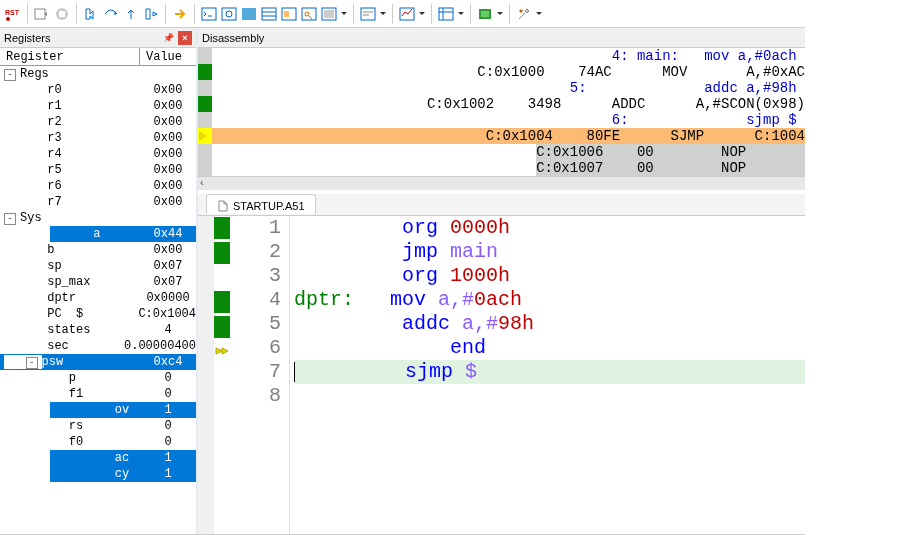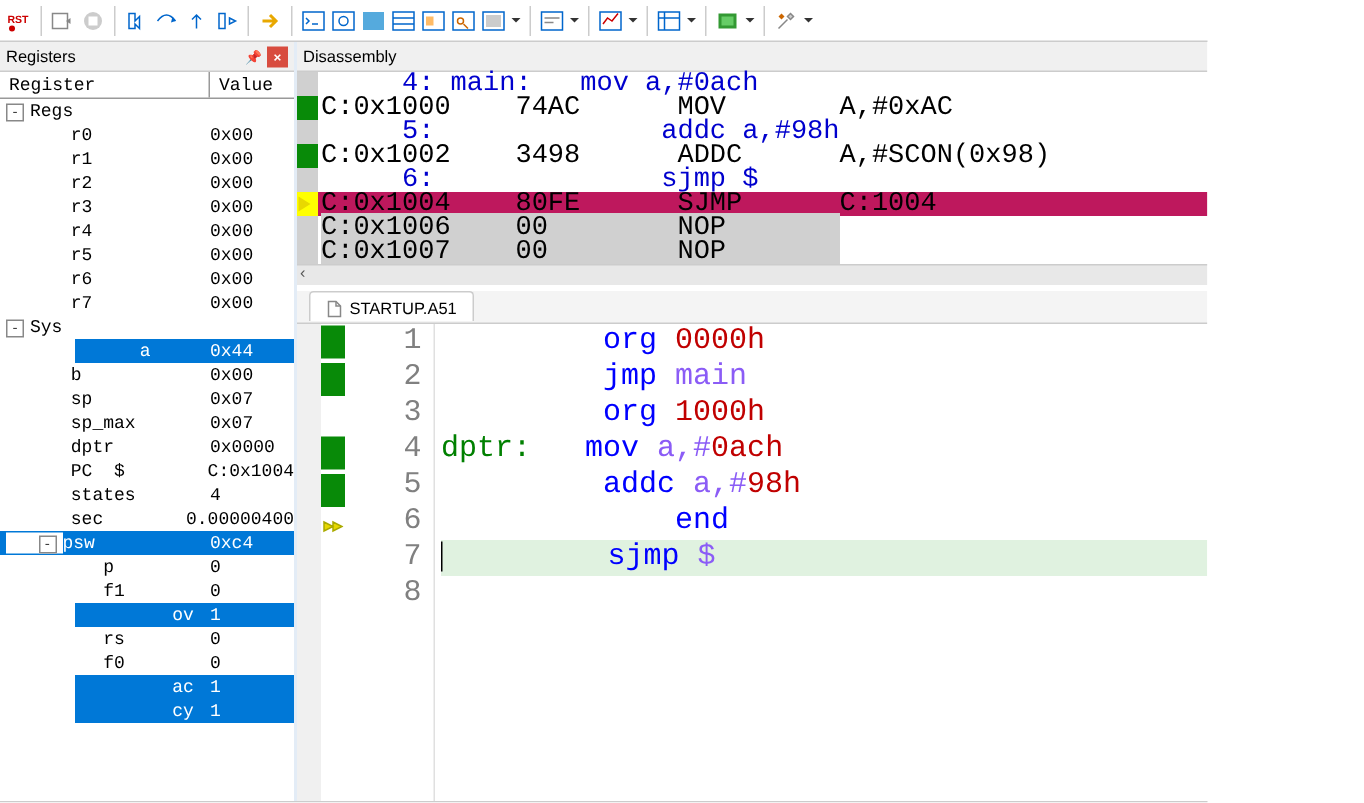--- a/index.html
+++ b/index.html
@@ -17,34 +17,34 @@
 .hdr-ctrls { display:flex; gap:2px; }
 .hdr-ico { width:14px; height:14px; display:flex; align-items:center; justify-content:center; font-size:9px; cursor:pointer; }
 .close-ico { background:#d84c3f; color:#fff; font-weight:bold; }
 .reg-cols { display:flex; border-bottom:1px solid #999; height:18px; }
 .reg-col { padding:2px 6px; font-family:"Courier New",monospace; font-size:12px; border-right:1px solid #999; }
 .reg-col:first-child { width:140px; }
 .reg-col:last-child { flex:1; border-right:none; }
 .reg-tree { flex:1; overflow:auto; font-family:"Courier New",monospace; font-size:12px; }
 .reg-row { display:flex; height:16px; line-height:16px; white-space:pre; }
 .reg-name { width:140px; padding-left:4px; }
-.reg-val { flex:1; }
+.reg-val { flex:1;text-align:center; }
 .reg-row.sel .reg-name, .reg-row.sel .reg-val { background:#0078d7; color:#fff; }
 .reg-row.sel .reg-name { margin-left:50px; width:90px; padding-left:0; }
 .exp { display:inline-block; width:12px; height:12px; border:1px solid #888; text-align:center; line-height:10px; margin-right:4px; font-size:9px; background:#fff; color:#333; cursor:pointer; }
 .right { flex:1; display:flex; flex-direction:column; overflow:hidden; }
 .disasm { display:flex; flex-direction:column; }
-.disasm-body { font-family:"Courier New",monospace; font-size:18px; background:#fff; }
+.disasm-body { font-family:"Courier New",monospace; font-size:14px; background:#fff;text-align:right; }
 .drow { display:flex; height:16px; line-height:16px; white-space:pre; }
 .gutter { width:14px; background:#d0d0d0; }
 .gutter.grn { background:#088a08; }
 .gutter.arrow { background:#d0d0d0; position:relative; }
 .gutter.arrow::after { content:""; position:absolute; left:1px; top:3px; border-top:5px solid transparent; border-bottom:5px solid transparent; border-left:8px solid #e8d800; }
 .dtxt { flex:1; padding-left:2px; }
-.drow.cur .dtxt { background:#be185d; }
+.drow.cur .dtxt { background:#fdba74; }
 .drow.cur .gutter.arrow { background:yellow; }
 .src-blue { color:#0000cd; }
 .src-grey { background:#d0d0d0; }
 .scroll-stub { height:14px; background:#e8e8e8; border-top:1px solid #ccc; position:relative; }
 .scroll-stub::before { content:"‹"; position:absolute; left:2px; top:-1px; font-size:11px; color:#555; }
 .tabs { height:22px; background:#f4f4f4; border-bottom:1px solid #ccc; display:flex; align-items:flex-start; padding-left:8px; margin-top:4px; }
 .tab { height:20px; padding:2px 10px 0; background:#fff; border:1px solid #ccc; border-bottom:none; border-radius:3px 3px 0 0; display:flex; align-items:center; gap:4px; font-size:11px; }
 .tab-ico { width:12px; height:12px; }
 .editor { flex:1; display:flex; font-family:"Courier New",monospace; font-size:20px; background:#fff; overflow:hidden; }
 .bp-gut { width:16px; background:#f0f0f0; }

